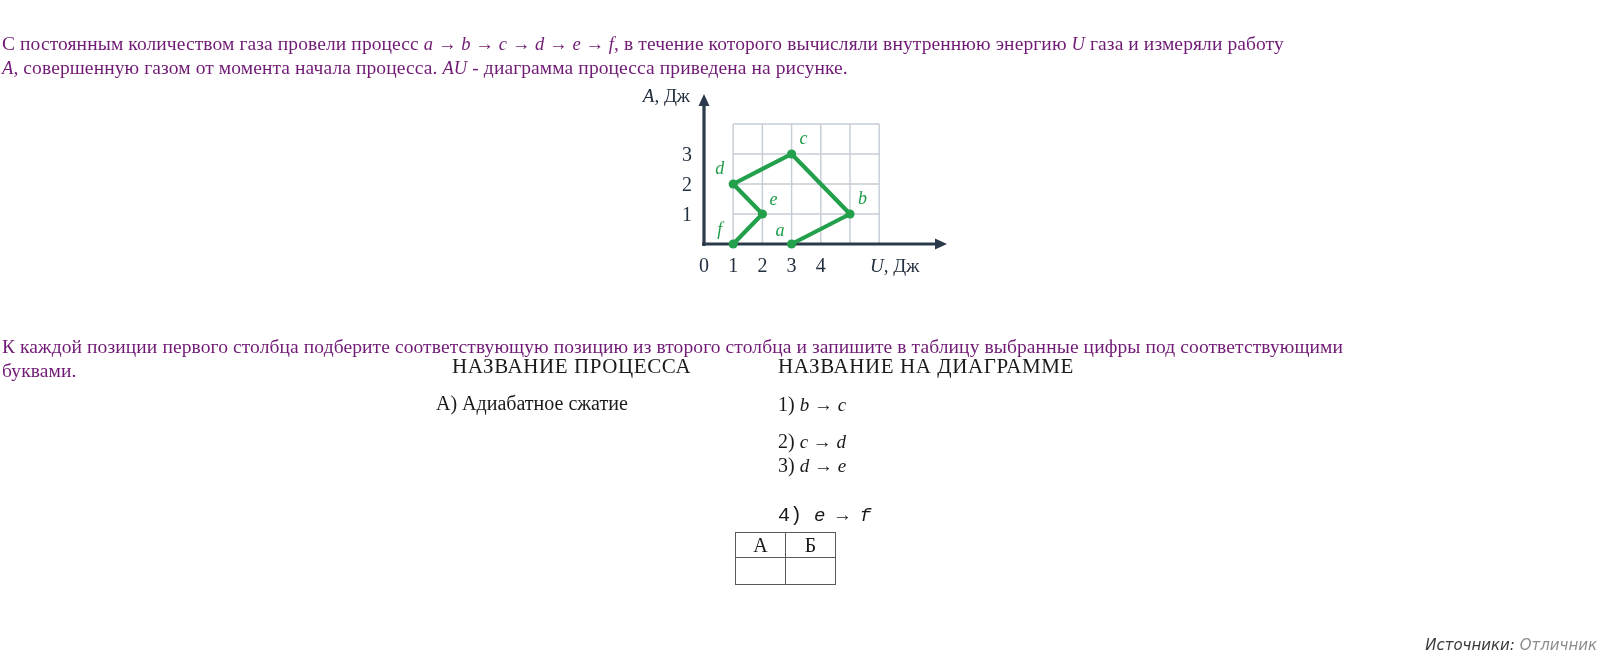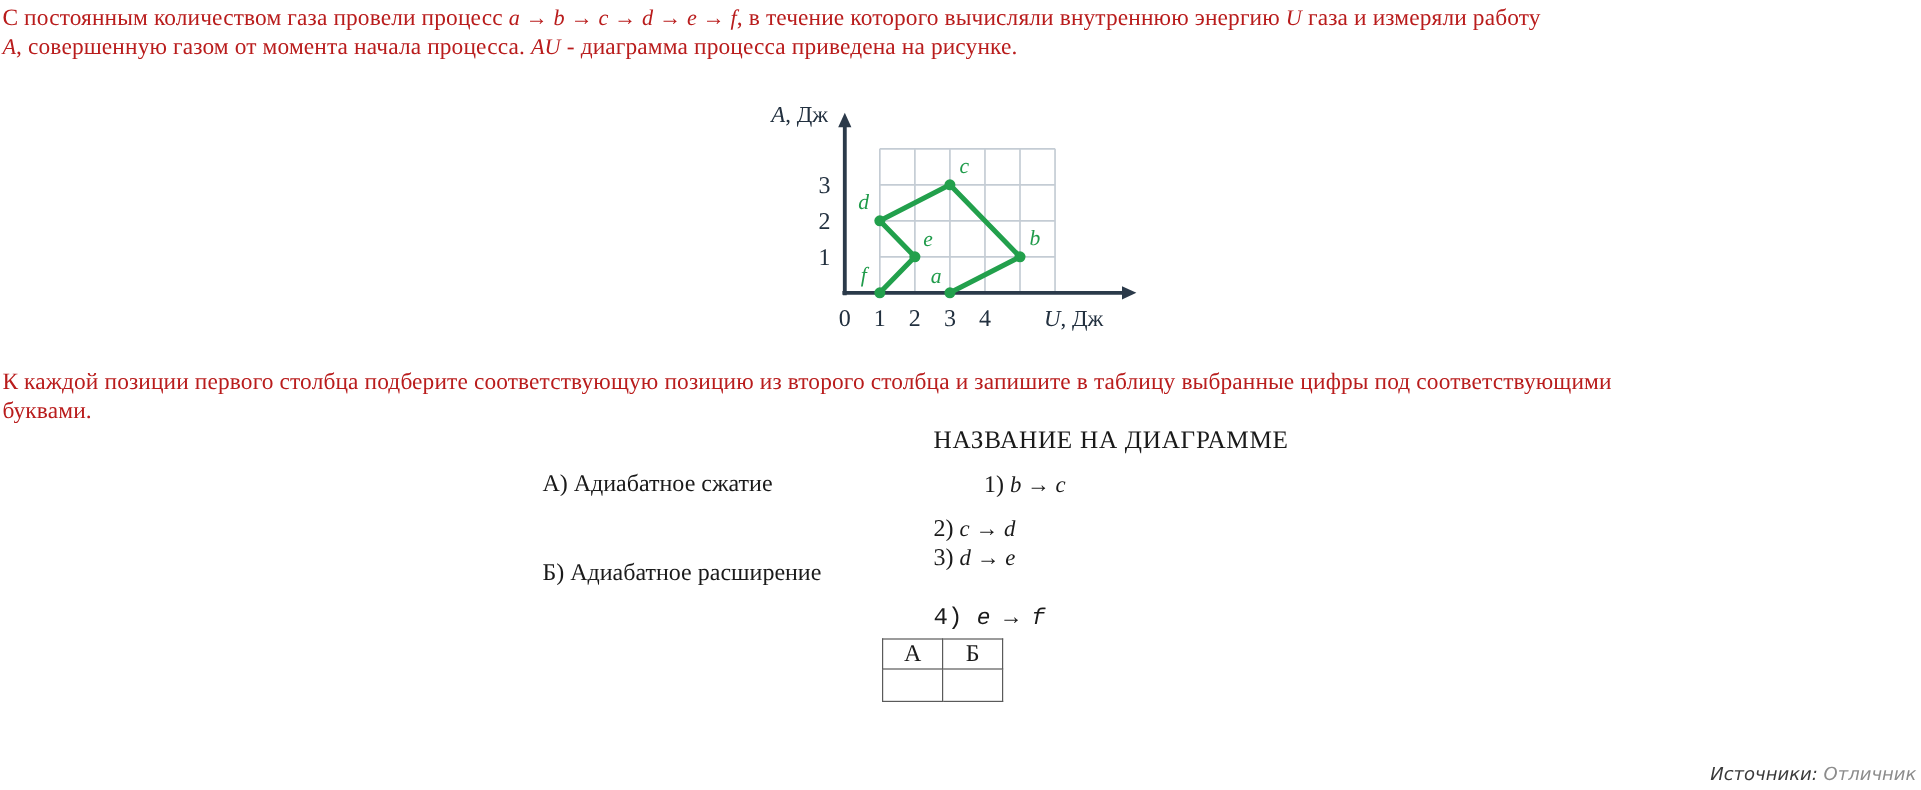--- a/index.html
+++ b/index.html
@@ -22,22 +22,23 @@
     width: 1601px;
     height: 658px;
   }
 
   
   .para {
     position: absolute;
     font-size: 19.5px;
     line-height: 24px;
     letter-spacing: 0.1px;
-    color: #b91c1c;
-    white-space: nowrap;
+    color: #701a75;
+    white-space: nowrap;
+    margin-top: 28px;
   }
   .p-intro { left: 2px; top: 4px; white-space: normal; width: 1599px; }
   .p-mid1  { left: 2px; top: 283px; }
   .p-mid2  { left: 2px; top: 307px; width: 1400px; white-space: normal; }
 
   .mathit {
     font-family: "Liberation Serif", "DejaVu Serif", serif;
     font-style: italic;
     font-size: 18.5px;
   }
@@ -62,24 +63,24 @@
   }
   .head-left  { left: 452px; top: 354px; }
   .head-right { left: 778px; top: 354px; }
 
   .col-item {
     position: absolute;
     font-size: 20px;
     color: #1a1a1a;
     white-space: nowrap;
   }
-  .left-a  { left: 452px; top: 392px; }
+  .left-a  { left: 436px; top: 392px; }
   .left-b  { left: 452px; top: 466px; }
 
-  .right-1 { left: 778px; top: 393px; margin-left: 42px; }
+  .right-1 { left: 778px; top: 393px; }
   .right-2 { left: 778px; top: 430px; }
   .right-3 { left: 778px; top: 444px; margin-top: 10px; }
   .right-4 { left: 778px; top: 504px; font-family: Liberation Mono, monospace; }
 
   .opt-num { font-style: normal; }
   .opt-expr { font-style: italic; font-size: 19px; }
 
   
   .answer-table {
     position: absolute;
@@ -163,29 +164,26 @@
         <text x="95.2" y="94" font-family="&quot;Liberation Serif&quot;, serif" font-size="18" font-style="italic" fill="#1f9b4a">d</text>
         <circle cx="142.4" cy="134" r="4.6" fill="#22a04c"></circle>
         <text x="149.4" y="125" font-family="&quot;Liberation Serif&quot;, serif" font-size="18" font-style="italic" fill="#1f9b4a">e</text>
         <circle cx="113.2" cy="164" r="4.6" fill="#22a04c"></circle>
         <text x="97.2" y="155" font-family="&quot;Liberation Serif&quot;, serif" font-size="18" font-style="italic" fill="#1f9b4a">f</text>
       </svg>
   </div>
 
   <div class="para p-mid2">К каждой позиции первого столбца подберите соответствующую позицию из второго столбца и запишите в таблицу выбранные цифры под соответствующими буквами.</div>
 
+  <div class="col-head head-left">НАЗВАНИЕ ПРОЦЕССА</div>
   <div class="col-head head-right">НАЗВАНИЕ НА ДИАГРАММЕ</div>
 
   <div class="col-item left-a">
     <span>А)</span>
     <span>Адиабатное сжатие</span>
-  </div>
-  <div class="col-item left-b">
-    <span>Б)</span>
-    <span>Адиабатное расширение</span>
   </div>
 
   <div class="col-item right-1">
     <span class="opt-num">1)</span>
     <span class="opt-expr">b → c</span>
   </div>
   <div class="col-item right-2">
     <span class="opt-num">2)</span>
     <span class="opt-expr">c → d</span>
   </div>

